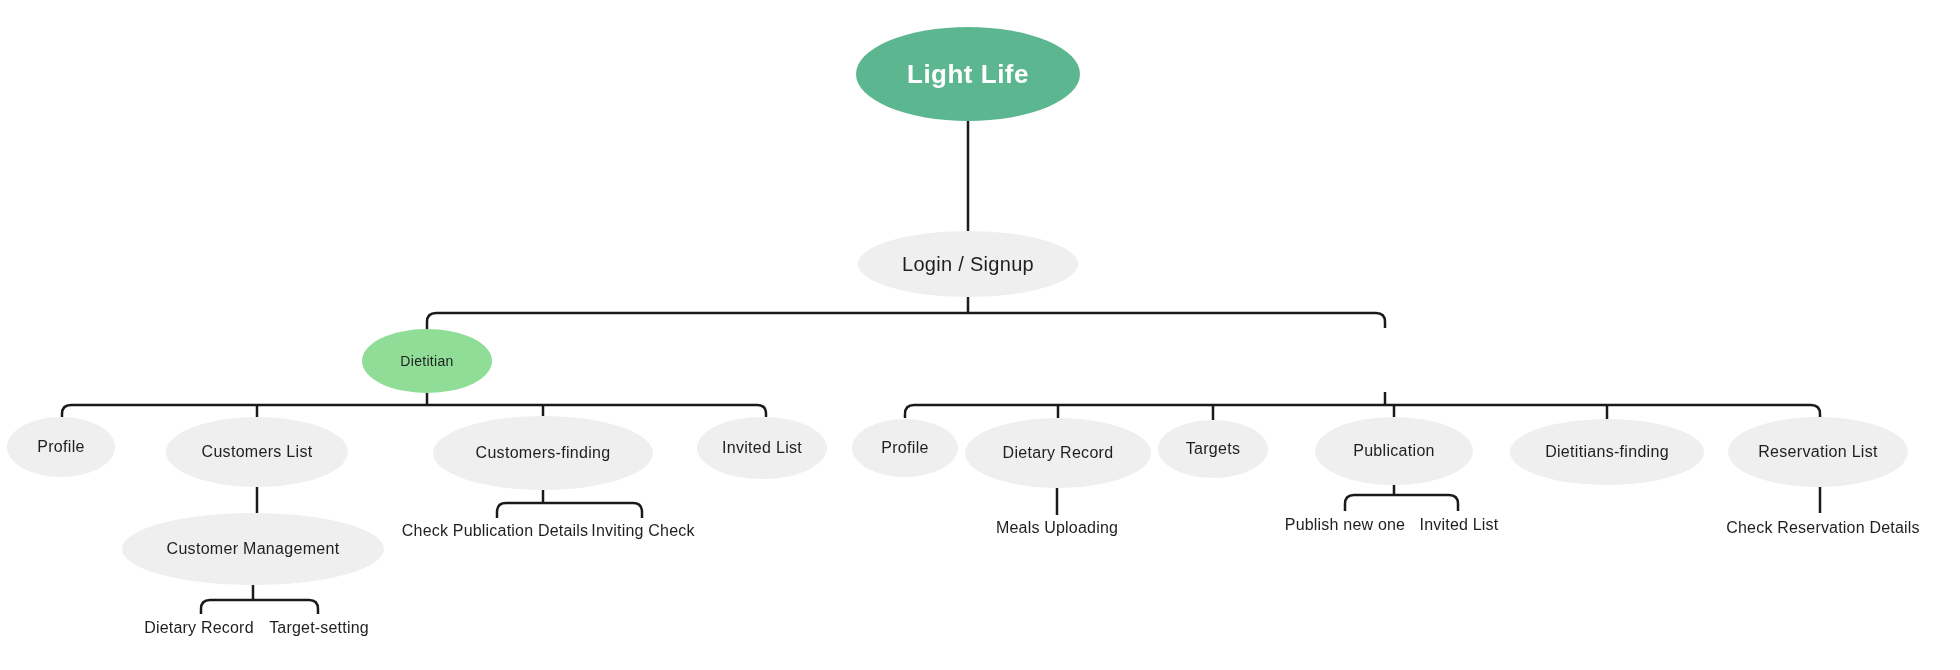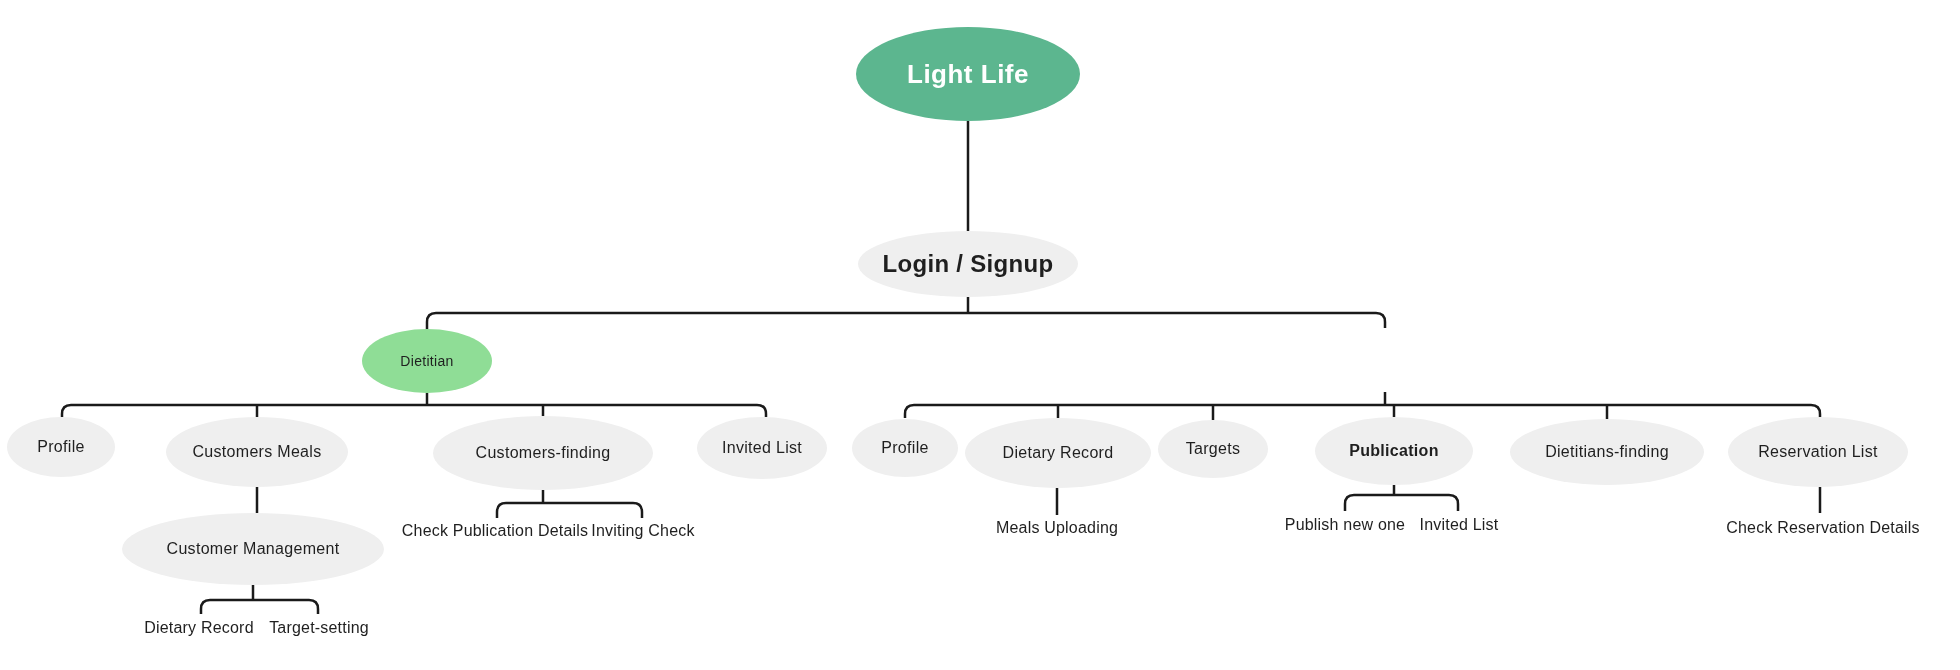--- a/index.html
+++ b/index.html
@@ -46,22 +46,22 @@
   .node.role {
     background: var(--role-fill, #8fdd96);
     font-size: 14px;
   }
   .node.gray {
     background: var(--node-fill, #efefef);
     font-size: 16px;
   }
   .node.login {
     background: var(--node-fill, #efefef);
-    font-size: 24px;
-    font-weight: 700;
+    font-size: 20px;
+    font-weight: 400;
   }
   .leaf {
     position: absolute;
     transform: translate(-50%, -50%);
     font-size: 16px;
     letter-spacing: 0.2px;
     color: var(--text, #1f1f1f);
     white-space: nowrap;
   }
 </style>
@@ -97,21 +97,21 @@
 
   <div class="node root" style="left:856px; top:27px; width:224px; height:94px;">Light Life</div>
 
   <div class="node login" style="left:858px; top:231px; width:220px; height:66px;">Login / Signup</div>
 
   <div class="node role" style="left:362px; top:329px; width:130px; height:64px;">Dietitian</div>
 
 
   <div class="node gray" style="left:7px; top:417px; width:108px; height:60px;">Profile</div>
 
-  <div class="node gray" style="left:166px; top:417px; width:182px; height:70px;">Customers Meals</div>
+  <div class="node gray" style="left:166px; top:417px; width:182px; height:70px;">Customers List</div>
 
   <div class="node gray" style="left:433px; top:416px; width:220px; height:74px;">Customers-finding</div>
 
   <div class="node gray" style="left:697px; top:417px; width:130px; height:62px;">Invited List</div>
 
   <div class="node gray" style="left:122px; top:513px; width:262px; height:72px;">Customer Management</div>
 
   <div class="leaf" style="left:199px; top:628px;">Dietary Record</div>
 
   <div class="leaf" style="left:319px; top:628px;">Target-setting</div>
@@ -119,21 +119,21 @@
   <div class="leaf" style="left:495px; top:531px;">Check Publication Details</div>
 
   <div class="leaf" style="left:643px; top:531px;">Inviting Check</div>
 
   <div class="node gray" style="left:852px; top:419px; width:106px; height:58px;">Profile</div>
 
   <div class="node gray" style="left:965px; top:418px; width:186px; height:70px;">Dietary Record</div>
 
   <div class="node gray" style="left:1158px; top:420px; width:110px; height:58px;">Targets</div>
 
-  <div class="node gray" style="left:1315px; top:417px; width:158px; height:68px;font-weight:bold;">Publication</div>
+  <div class="node gray" style="left:1315px; top:417px; width:158px; height:68px;">Publication</div>
 
   <div class="node gray" style="left:1510px; top:419px; width:194px; height:66px;">Dietitians-finding</div>
 
   <div class="node gray" style="left:1728px; top:417px; width:180px; height:70px;">Reservation List</div>
 
   <div class="leaf" style="left:1057px; top:528px;">Meals Uploading</div>
 
   <div class="leaf" style="left:1345px; top:525px;">Publish new one</div>
 
   <div class="leaf" style="left:1459px; top:525px;">Invited List</div>

